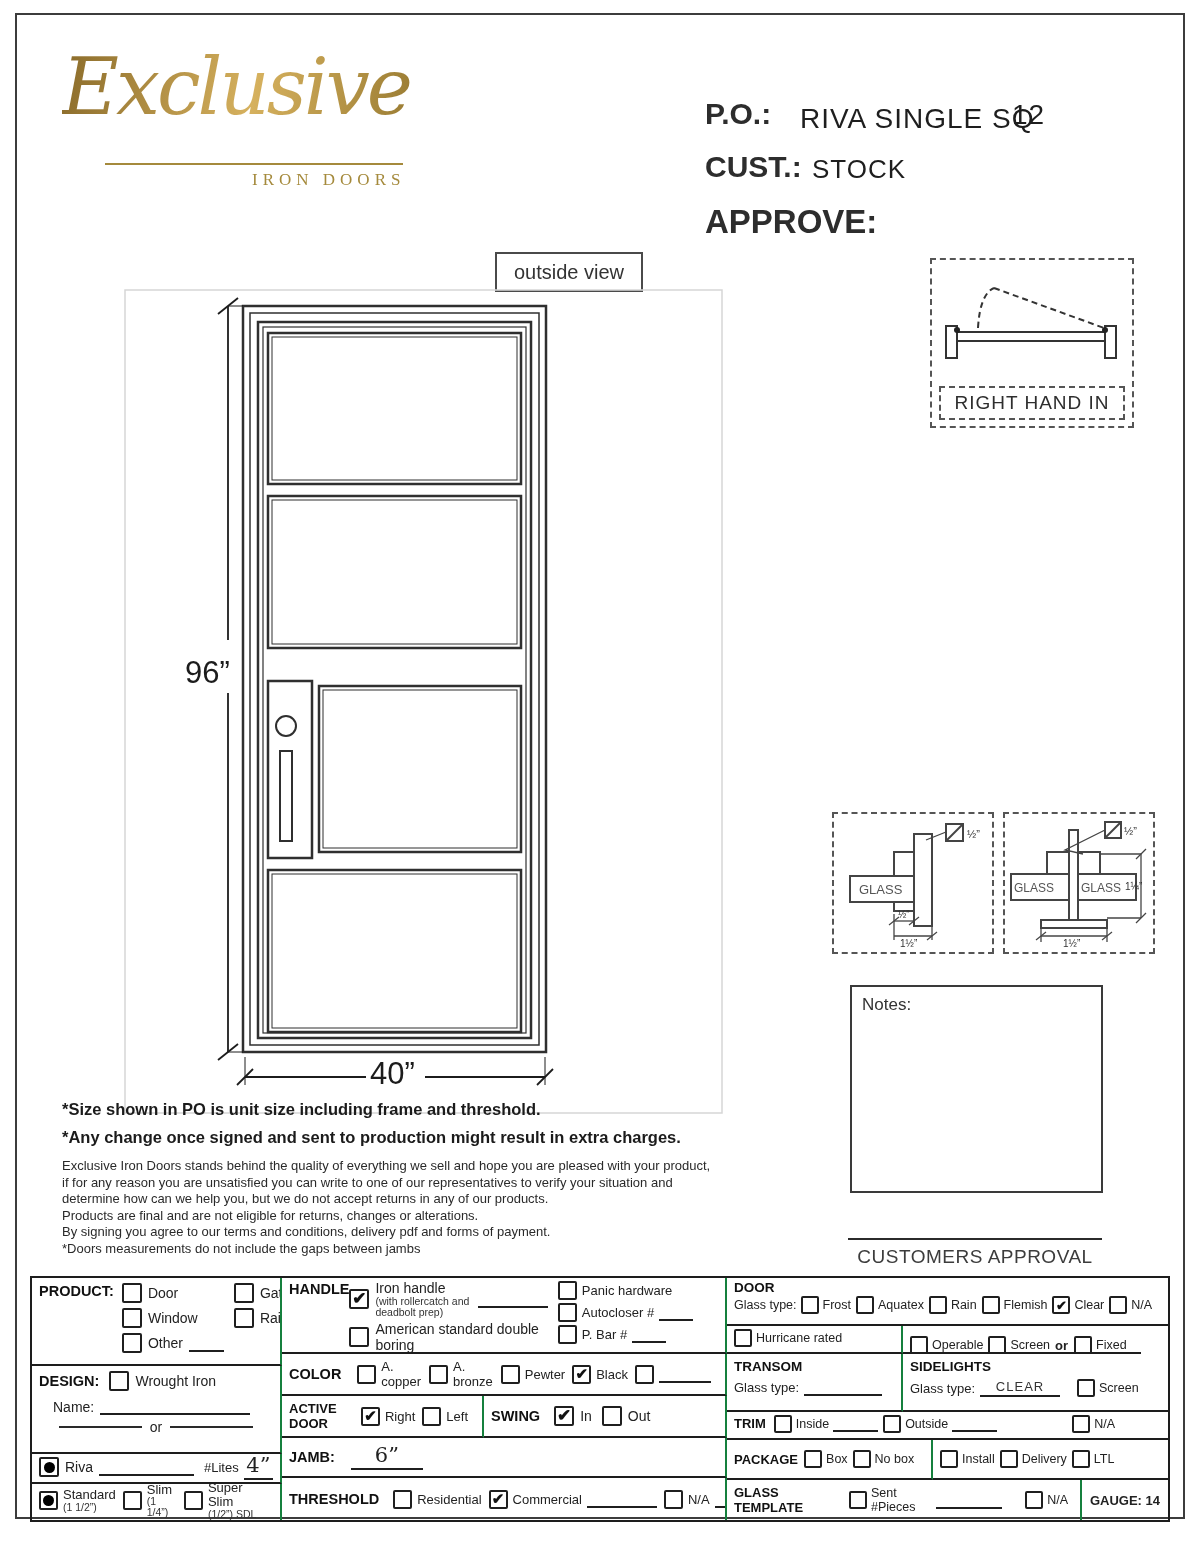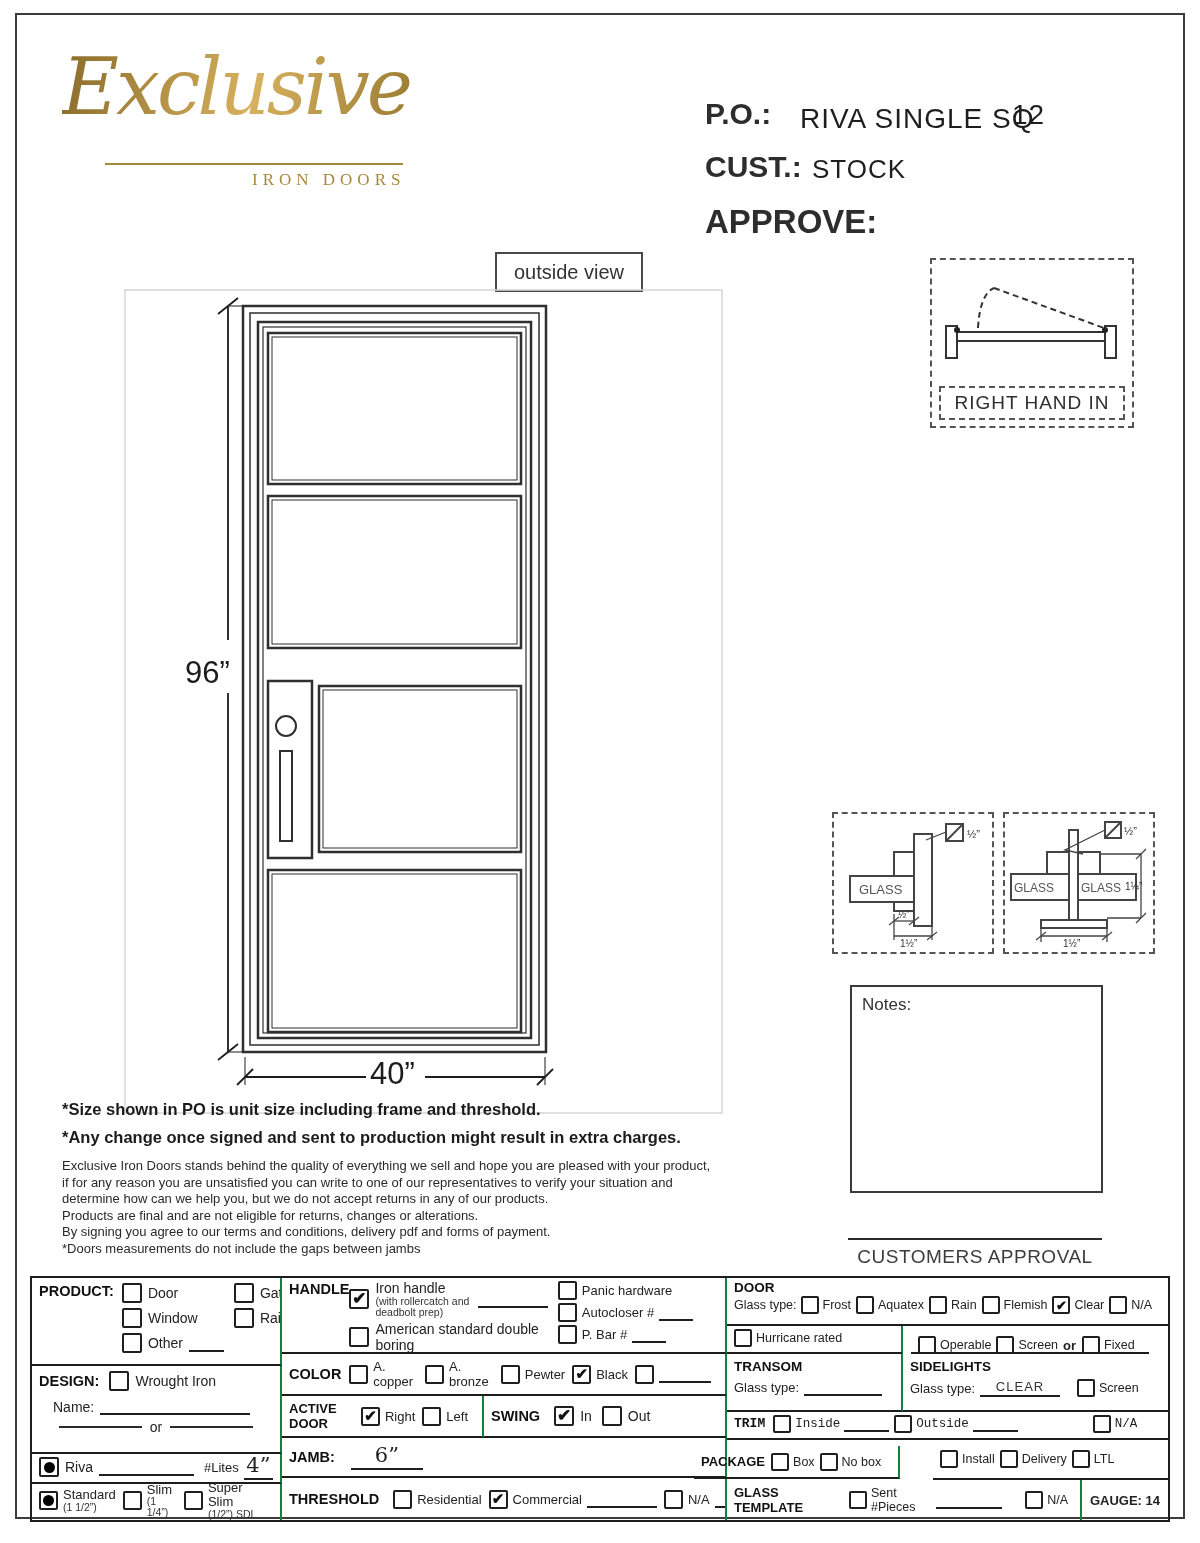--- a/index.html
+++ b/index.html
@@ -342,21 +342,21 @@
             </span>
             <span class="cbi">
               <span class="cb"></span>
               <span class="cbl"><span>P. Bar #</span></span>
               <span class="fline" style="width: 34px;"></span>
             </span>
           </span>
       </div>
     </div>
     <div class="cell br bb hrow" style="left:250px;top:76px;width:445px;height:42px;">
-      <span class="sec" style="margin-right:8px;">COLOR</span>
+      <span class="sec" style="margin-right:16px;">COLOR</span>
       <span class="small" style="display:inline-flex;align-items:center;">
           <span class="cbi">
             <span class="cb"></span>
             <span class="cbl"><span>A. copper</span></span>
           </span>
           <span class="cbi">
             <span class="cb"></span>
             <span class="cbl"><span>A. bronze</span></span>
           </span>
           <span class="cbi">
@@ -454,21 +454,21 @@
             </span>
           </span>
       </div>
     </div>
     <div class="cell br bb hrow tiny" style="left:695px;top:48px;width:176px;height:28px;padding-top:3px;">
       <span><span class="cbi">
             <span class="cb"></span>
             <span class="cbl"><span>Hurricane rated</span></span>
           </span></span>
     </div>
-    <div class="cell bb hrow tiny" style="left:871px;top:48px;width:238px;height:28px;padding-top:17px;margin-left:8px;">
+    <div class="cell bb hrow tiny" style="left:871px;top:48px;width:238px;height:28px;padding-top:17px;">
       <span style="display:inline-flex;">
           <span class="cbi">
             <span class="cb"></span>
             <span class="cbl"><span>Operable</span></span>
           </span>
           <span class="cbi">
             <span class="cb"></span>
             <span class="cbl"><span>Screen</span></span>
           </span>
         </span>
@@ -491,40 +491,40 @@
       <div class="sec" style="font-size:13.5px;">SIDELIGHTS</div>
       <div class="hrow tiny" style="margin-top:5px;gap:5px;font-size:13px;">
         <span>Glass type:</span>
         <span class="fline typed" style="width:80px;">CLEAR</span>
         <span style="margin-left:12px;"><span class="cbi">
               <span class="cb"></span>
               <span class="cbl"><span>Screen</span></span>
             </span></span>
       </div>
     </div>
-    <div class="cell bb hrow tiny" style="left:695px;top:134px;width:441px;height:28px;padding-top:2px;font-family:Liberation Mono, monospace;">
+    <div class="cell bb hrow tiny" style="left:695px;top:134px;width:441px;height:28px;padding-top:2px;">
       <span class="sec" style="font-size:13px;margin-right:8px;">TRIM</span>
       <span style="display:inline-flex;align-items:center;">
           <span class="cbi">
             <span class="cb"></span>
             <span class="cbl"><span>Inside</span></span>
             <span class="fline" style="width: 45px;"></span>
           </span>
           <span class="cbi">
             <span class="cb"></span>
             <span class="cbl"><span>Outside</span></span>
             <span class="fline" style="width: 45px;"></span>
           </span>
           <span class="cbi" style="margin-left: 70px;">
             <span class="cb"></span>
             <span class="cbl"><span>N/A</span></span>
           </span>
         </span>
     </div>
-    <div class="cell br bb hrow tiny" style="left:662px;top:162px;width:206px;height:33px;margin-top:6px;">
+    <div class="cell br bb hrow tiny" style="left:695px;top:162px;width:206px;height:40px;">
       <span class="sec" style="font-size:13px;margin-right:6px;">PACKAGE</span>
       <span style="display:inline-flex;">
           <span class="cbi">
             <span class="cb"></span>
             <span class="cbl"><span>Box</span></span>
           </span>
           <span class="cbi">
             <span class="cb"></span>
             <span class="cbl"><span>No box</span></span>
           </span>

